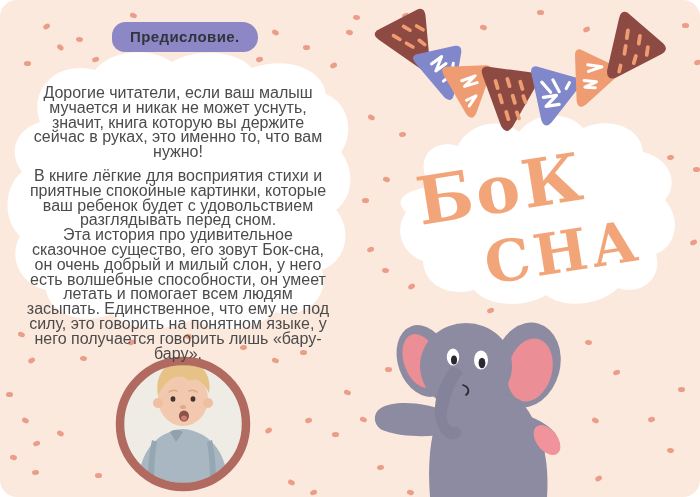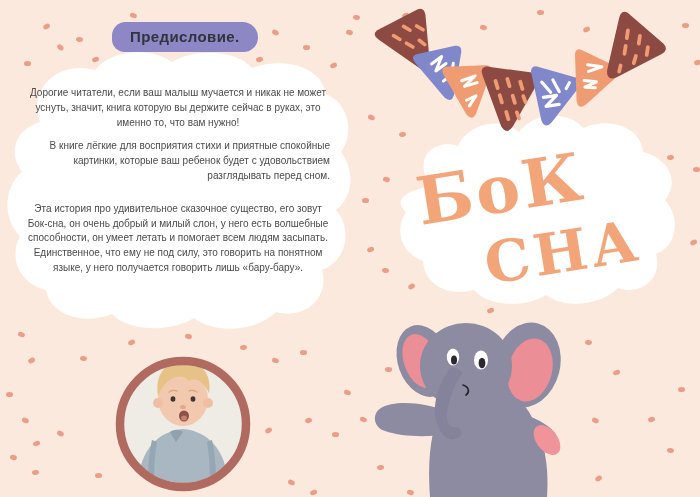--- a/index.html
+++ b/index.html
@@ -16,40 +16,40 @@
     --elephant_gray:#8d8ba1;
     --elephant_trunk:#85839b;
     --ear_pink:#ec8e96;
     --pad_pink:#f0939b;
     --photo_ring:#b16a60;
     --photo_bg:#eae4dd;
   }
   *{margin:0;padding:0;box-sizing:border-box;}
   html,body{width:700px;height:497px;overflow:hidden;}
   body{font-family:"Liberation Sans",sans-serif;}
-  .spread{position:relative;width:700px;height:497px;background:var(--background);overflow:hidden;}
+  .spread{position:relative;width:700px;height:497px;background:var(--background);overflow:hidden;border-radius:17px;}
 
   .dot{position:absolute;width:7px;height:4.6px;border-radius:50%;background:var(--dot);opacity:.9;z-index:1;}
 
   .art{position:absolute;left:0;top:0;z-index:2;}
 
   .preface-label{
     position:absolute;left:112px;top:22px;z-index:3;
     background:var(--label_bg);color:var(--label_text);
     font-size:15px;font-weight:600;letter-spacing:.4px;
     padding:6px 18px 7px;border-radius:14px 16px 15px 13px;
   }
 
   .cloud-text{
     position:absolute;left:26px;top:86px;width:304px;z-index:3;
-    color:var(--body_text);font-size:10px;line-height:14.8px;
+    color:var(--body_text);font-size:16px;line-height:14.8px;
     text-align:center;font-weight:500;
   }
   .cloud-text p{margin-bottom:9px;}
-  .cloud-text p:nth-of-type(2){margin-bottom:18px;text-align:right;}
+  .cloud-text p:nth-of-type(2){margin-bottom:0;}
   .cloud-text p:last-of-type{margin-bottom:0;}
 
   .book-title{position:absolute;z-index:3;color:var(--title_orange);
     font-family:"DejaVu Serif","Liberation Serif",serif;font-weight:700;white-space:nowrap;}
   .title-line1{left:416px;top:150px;font-size:66px;letter-spacing:3px;transform:rotate(-9deg);}
   .title-line2{left:484px;top:218px;font-size:57px;letter-spacing:4px;transform:rotate(-9deg);}
 
   .cloud-shape{fill:var(--cloud);}
   .fm{fill:var(--flag_maroon);} .fp{fill:var(--flag_purple);} .fo{fill:var(--flag_orange);}
   .mark-o{stroke:var(--flag_orange);stroke-width:3.2;stroke-linecap:round;fill:none;}

